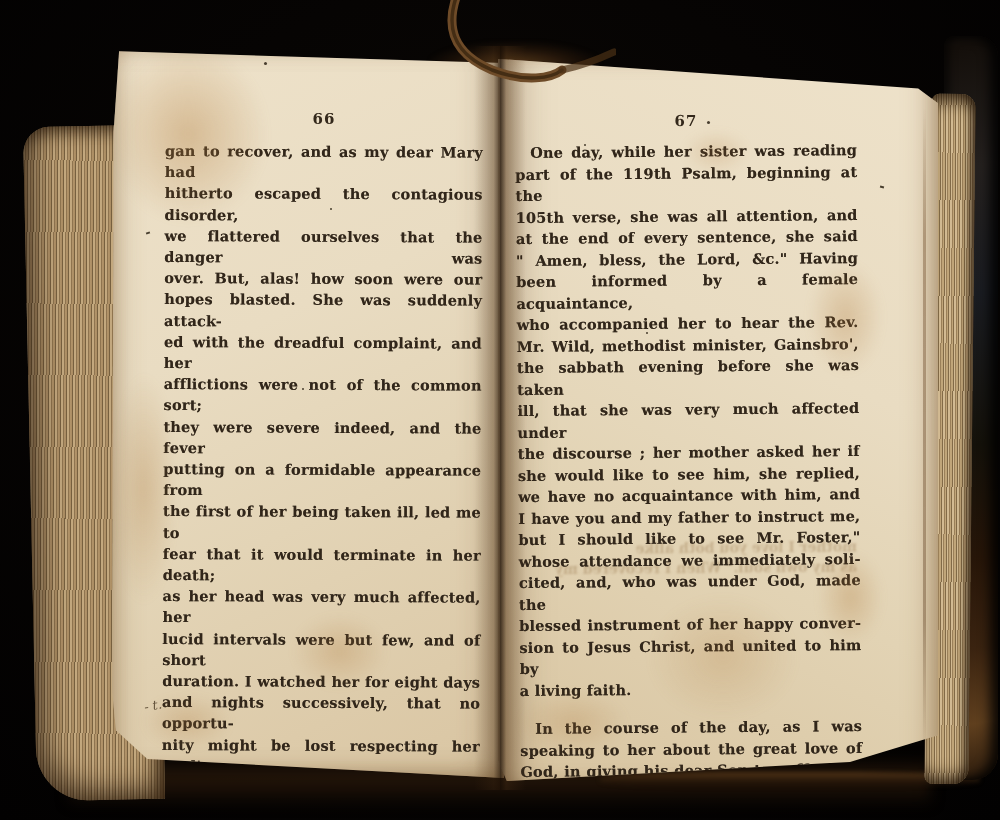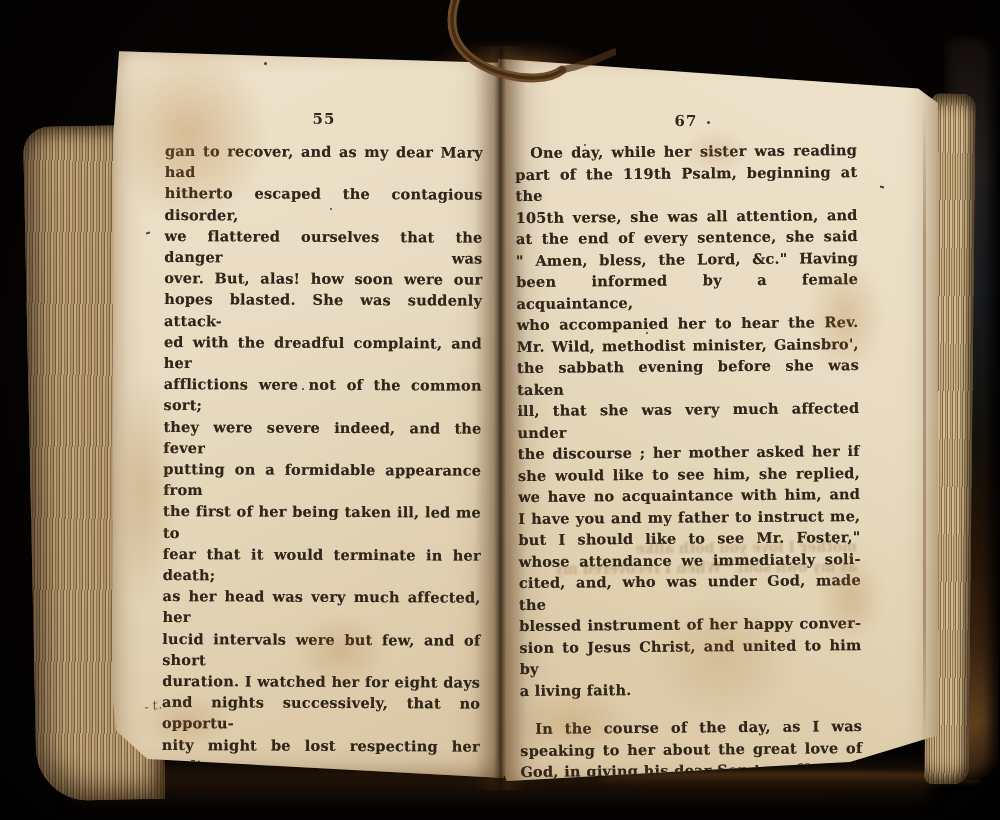--- a/index.html
+++ b/index.html
@@ -94,21 +94,21 @@
   <div class="page page-left">
     <div class="fox" style="left:-4px;top:0px;width:160px;height:180px;background:radial-gradient(closest-side,rgba(178,126,64,0.38),rgba(178,126,64,0));"></div>
     <div class="fox" style="left:0px;top:330px;width:64px;height:230px;background:radial-gradient(closest-side,rgba(170,120,60,0.3),rgba(170,120,60,0));"></div>
     <div class="fox" style="left:180px;top:570px;width:95px;height:75px;background:radial-gradient(closest-side,rgba(175,122,60,0.28),rgba(175,122,60,0));"></div>
     <div class="fox" style="left:30px;top:650px;width:90px;height:55px;background:radial-gradient(closest-side,rgba(170,118,58,0.26),rgba(170,118,58,0));"></div>
     <div class="speck" style="left:152px;top:18px;"></div>
     <div class="speck" style="left:322px;top:12px;width:2px;height:2px;"></div>
     <div class="speck" style="left:218px;top:164px;width:2px;height:2px;"></div>
     <div class="speck" style="left:34px;top:188px;width:4px;height:2px;border-radius:0;transform:rotate(-20deg);"></div>
     <div class="speck" style="left:190px;top:344px;width:2px;height:2px;"></div>
-    <div class="pagenum pagenum-left">55</div>
+    <div class="pagenum pagenum-left">66</div>
     <div class="textblock tb-left">
         <div class="para">
           <div class="tline">gan to recover, and as my dear Mary had</div>
           <div class="tline">hitherto escaped the contagious disorder,</div>
           <div class="tline">we flattered ourselves that the danger was</div>
           <div class="tline">over. But, alas! how soon were our</div>
           <div class="tline">hopes blasted. She was suddenly attack-</div>
           <div class="tline">ed with the dreadful complaint, and her</div>
           <div class="tline">afflictions were not of the common sort;</div>
           <div class="tline">they were severe indeed, and the fever</div>

